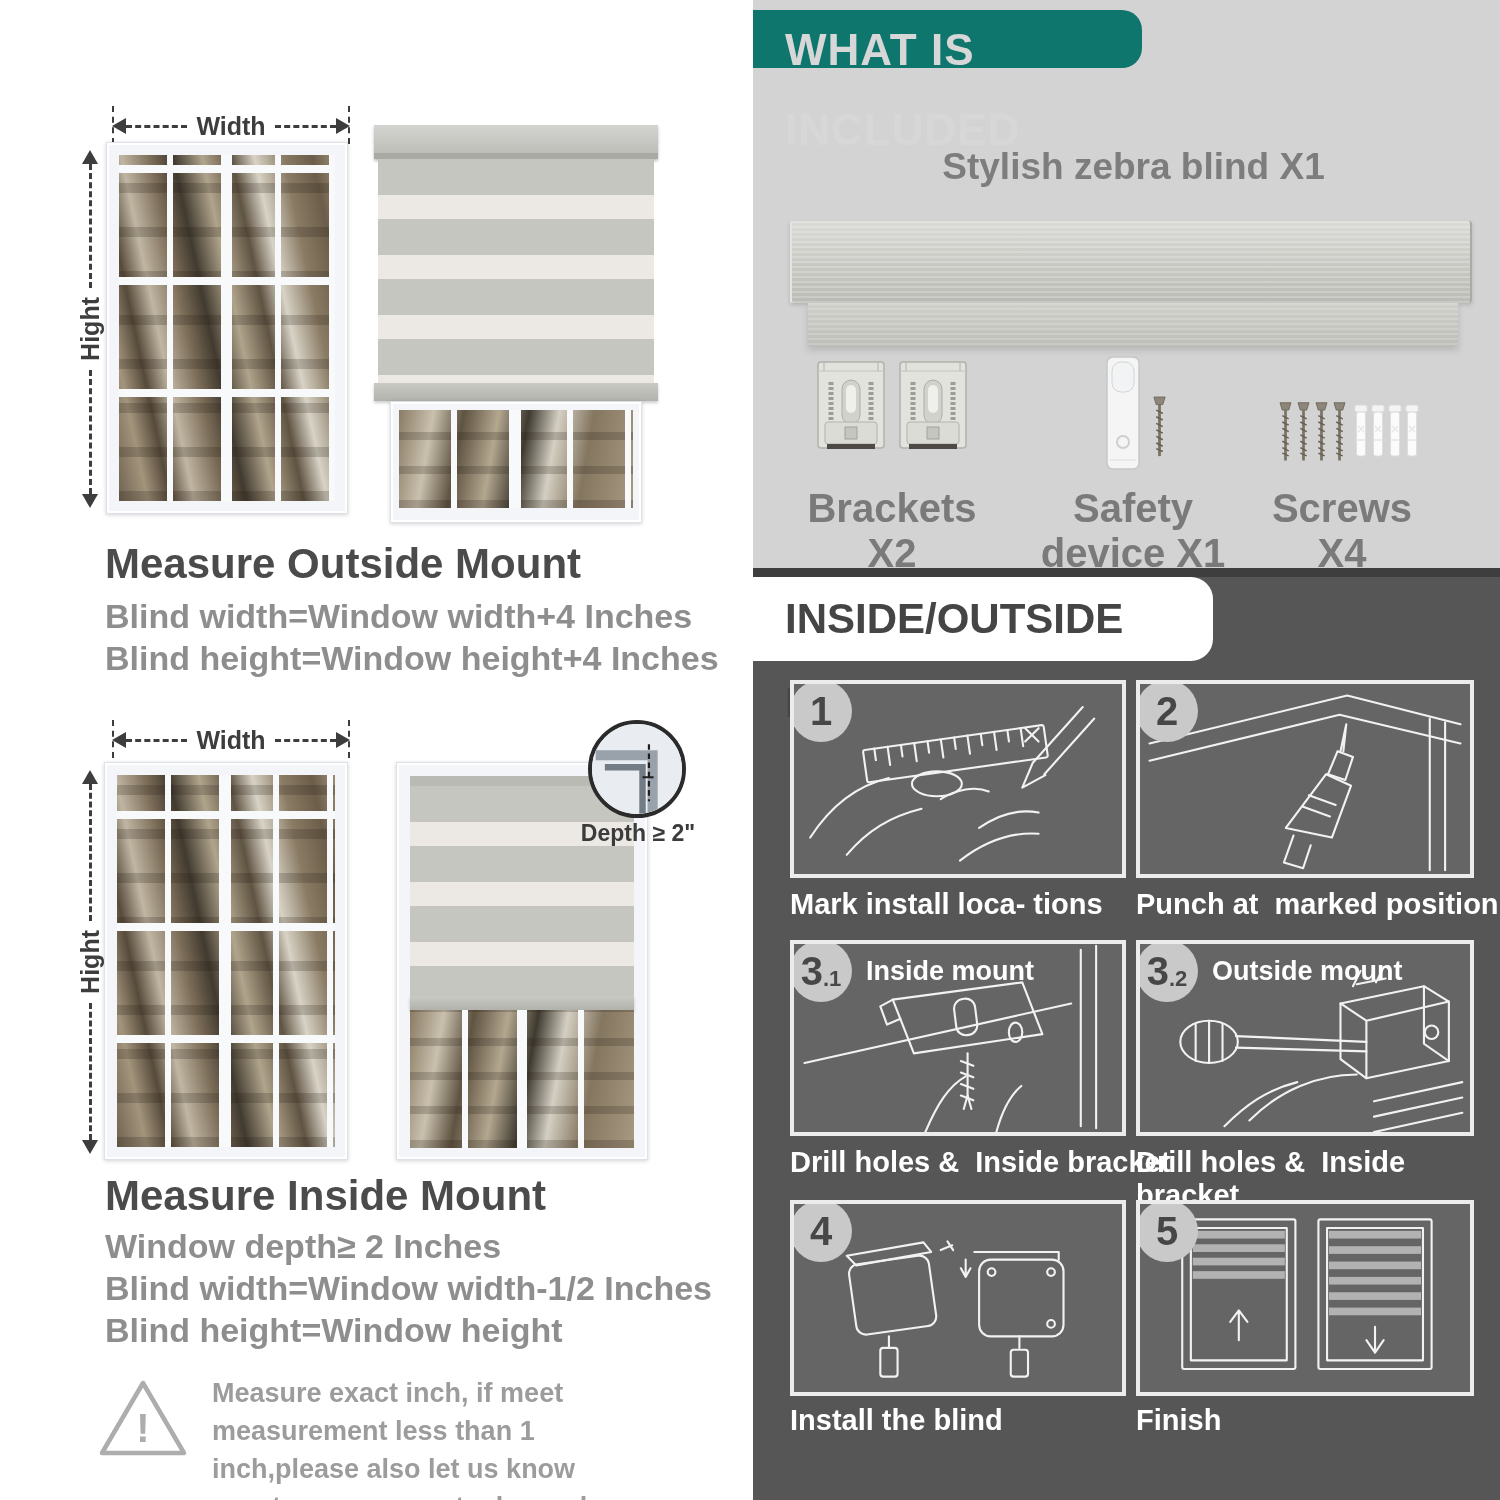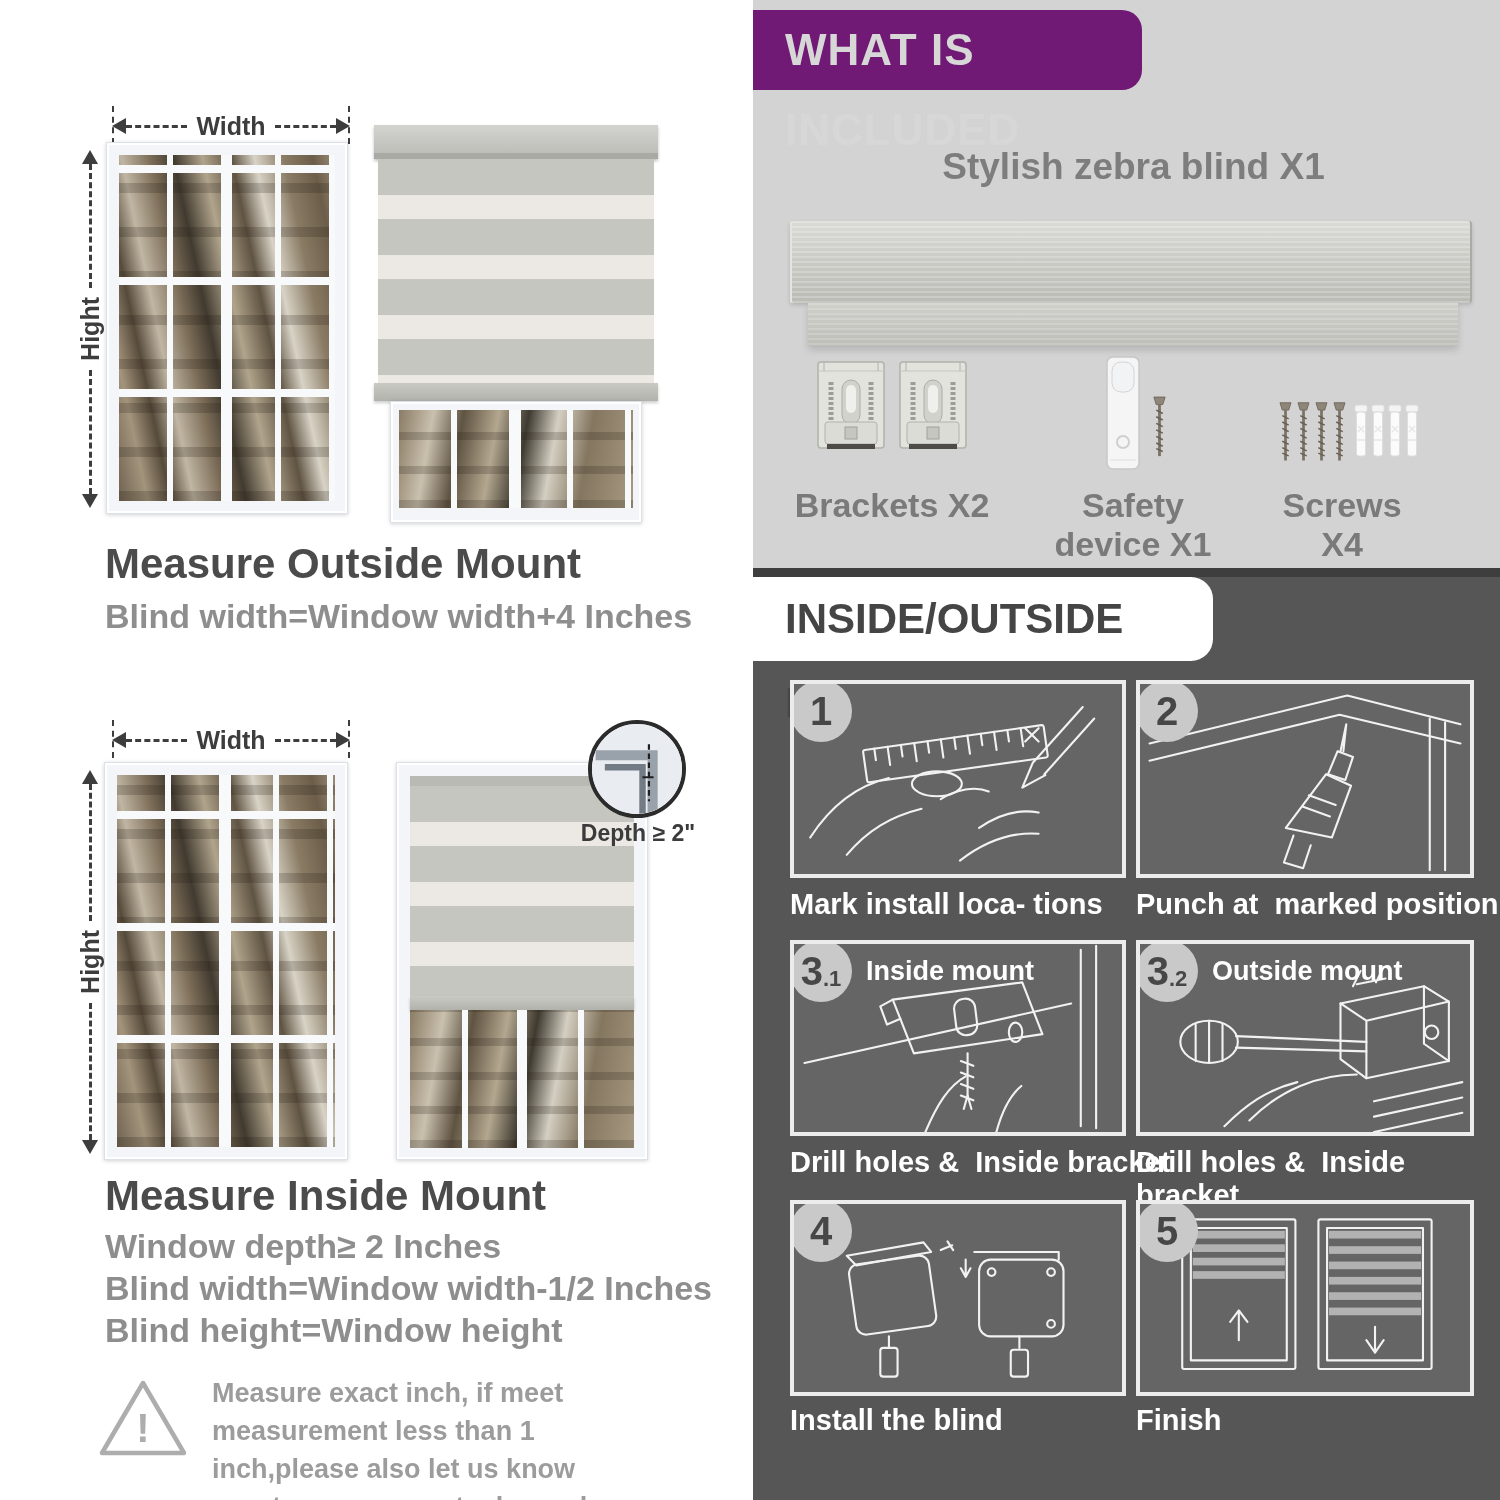--- a/index.html
+++ b/index.html
@@ -54,32 +54,32 @@
   .botrail{background:linear-gradient(180deg,#c9cac4,#b1b2ac);box-shadow:0 2px 3px rgba(0,0,0,.2);}
 
   
   .callout{border-radius:50%;border:4px solid #2b2b2b;background:#e9edf2;overflow:hidden;box-sizing:border-box;}
   .depth-label{color:#3b3b3b;font-size:23px;font-weight:bold;text-align:center;}
 
   .warn-text{color:#9c9c9c;font-size:27px;font-weight:bold;line-height:38px;}
 
   
   .right-panel{left:753px;top:0;width:747px;height:568px;background:#d3d3d3;}
-  .hdr-included{left:753px;top:10px;width:357px;height:80px;background:#701a75;border-radius:0 20px 20px 0;
+  .hdr-included{left:753px;top:10px;width:357px;height:58px;background:#0f766e;border-radius:0 20px 20px 0;
                 color:#d7d7d7;font-size:44px;font-weight:bold;line-height:80px;padding-left:32px;letter-spacing:1px;}
   .blind-name{left:753px;top:146px;width:747px;text-align:center;color:#7d7d7d;font-size:37px;font-weight:bold;margin-left:7px;}
   .rail-top{left:790px;top:221px;width:682px;height:82px;border-radius:2px;
     background:repeating-linear-gradient(180deg,rgba(255,255,255,.22) 0 2px,transparent 2px 5px),
                linear-gradient(180deg,#dadbd6,#c6c7c1 60%,#babbb5);
     box-shadow:inset 2px 0 0 #e4e5e0, inset -2px 0 0 #aaaba5, 0 2px 4px rgba(0,0,0,.15);}
   .rail-bot{left:808px;top:303px;width:650px;height:43px;
     background:repeating-linear-gradient(180deg,rgba(255,255,255,.18) 0 2px,transparent 2px 5px),
                linear-gradient(180deg,#cfd0ca,#bdbeb8);
     box-shadow:0 4px 7px rgba(0,0,0,.14);}
-  .inc-label{color:#7a7a7a;font-size:34px;font-weight:bold;text-align:center;}
+  .inc-label{color:#7a7a7a;font-size:40px;font-weight:bold;text-align:center;}
 
   .dark-section{left:753px;top:568px;width:747px;height:932px;background:#565656;}
   .dark-top-edge{left:753px;top:568px;width:747px;height:9px;background:#3e3e3e;}
   .hdr-mount{left:753px;top:577px;width:428px;height:84px;background:#ffffff;border-radius:0 22px 22px 0;
              color:#454545;font-size:42px;font-weight:bold;line-height:84px;padding-left:32px;}
 
   .panel{background:#656565;border:4px solid #ececec;box-sizing:border-box;overflow:hidden;}
   .panel svg.illu{position:absolute;left:0;top:0;width:100%;height:100%;}
   .badge{position:absolute;top:-4px;left:-4px;width:62px;height:62px;border-radius:50%;background:#c9c9c9;
          color:#474747;display:flex;align-items:center;justify-content:center;font-weight:bold;font-size:40px;}
@@ -151,20 +151,21 @@
     <div class="abs cassette" style="left:0;top:0;width:284px;height:34px;"></div>
     <div class="abs fabric" style="left:4px;top:34px;width:276px;height:224px;"></div>
     <div class="abs botrail" style="left:0;top:258px;width:284px;height:18px;"></div>
     <div class="abs winframe" style="left:16px;top:276px;width:252px;height:122px;padding:8px 8px 14px 8px;">
       <div class="photo small"></div>
     </div>
   </div>
 
   <div class="abs fig-title" style="left:105px;top:540px;">Measure Outside Mount</div>
   <div class="abs fig-line" style="left:105px;top:597px;">Blind width=Window width+4 Inches</div>
+  <div class="abs fig-line" style="left:105px;top:639px;">Blind height=Window height+4 Inches</div>
 
   <div class="abs" style="left:112px;top:726px;width:238px;height:28px;">
     <div class="harrow" style="height:28px;">
       <span class="ah ah-l"></span>
       <span class="hdash"></span>
       <span class="dimlabel">Width</span>
       <span class="hdash"></span>
       <span class="ah ah-r"></span>
     </div>
   </div>

